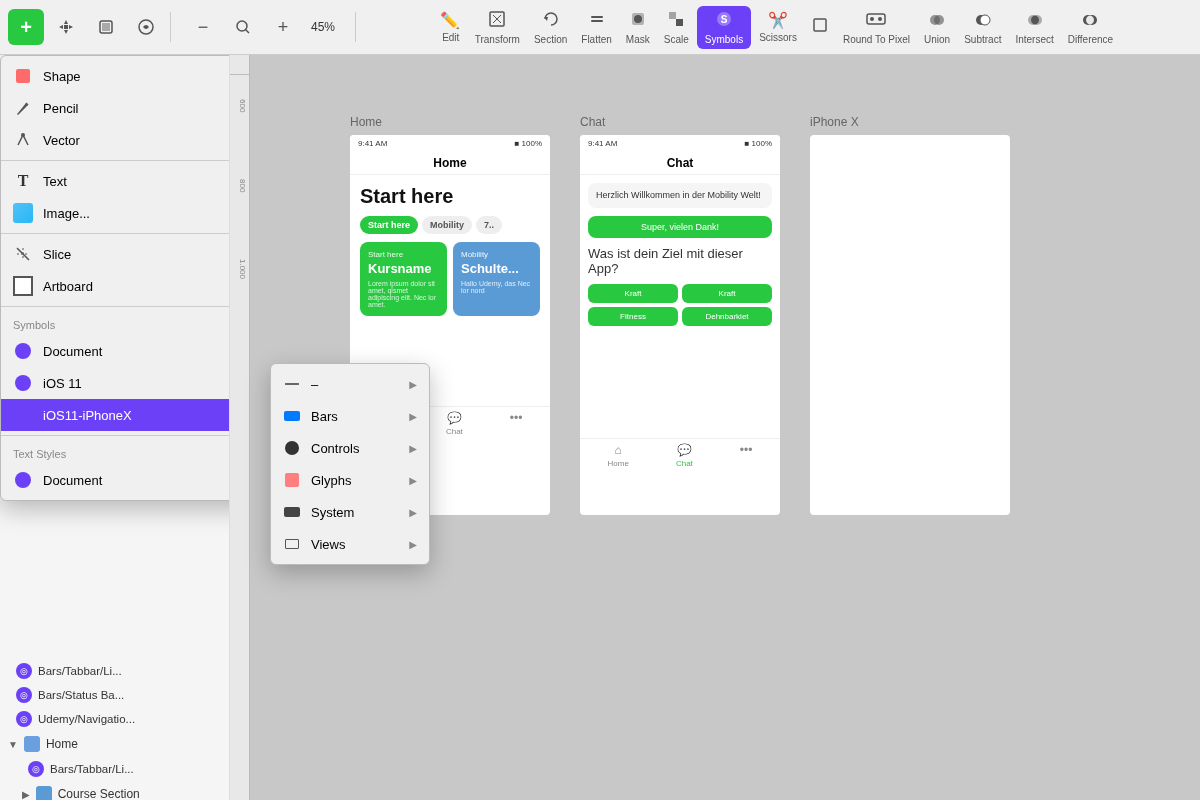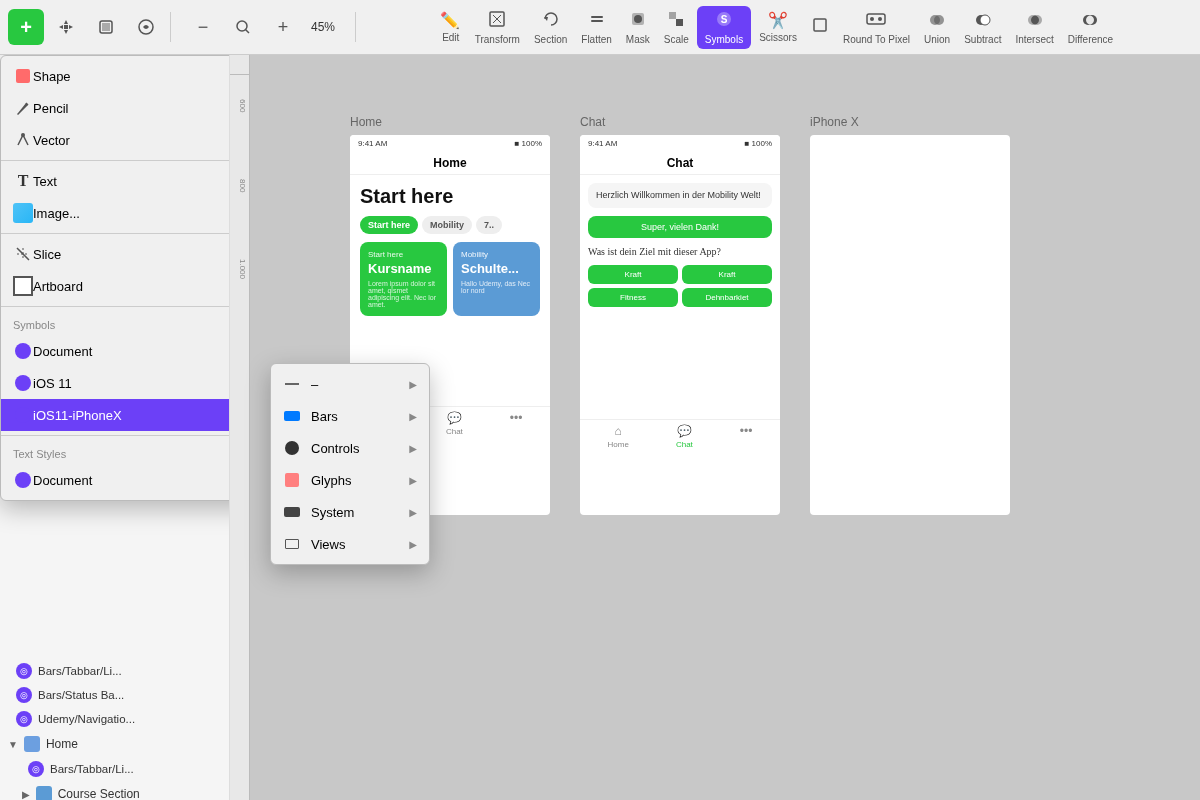--- a/index.html
+++ b/index.html
@@ -101,20 +101,21 @@
       border-radius: 6px;
       box-shadow: 0 8px 24px rgba(0,0,0,0.25);
       z-index: 100;
       padding: 4px 0;
     }
     .menu-item {
       display: flex;
       align-items: center;
       padding: 6px 12px;
       cursor: pointer;
+      gap: 10px;
       position: relative;
     }
     .menu-item.active, .menu-item.highlighted {
       background: #6c40f7;
       color: white;
     }
     .menu-item .menu-icon {
       width: 20px;
       height: 20px;
       display: flex;
@@ -419,24 +420,23 @@
     .chat-bubble-green {
       background: #28c840;
       border-radius: 8px;
       padding: 6px 12px;
       font-size: 9px;
       color: white;
       margin-bottom: 8px;
       text-align: center;
     }
     .chat-question {
-      font-size: 10px;
+      font-size: 13px;
       color: #333;
       margin-bottom: 8px;
-      font-family: Liberation Serif, serif;
     }
     .chat-buttons {
       display: flex;
       gap: 4px;
       margin-bottom: 4px;
     }
     .chat-btn {
       flex: 1;
       background: #28c840;
       color: white;

